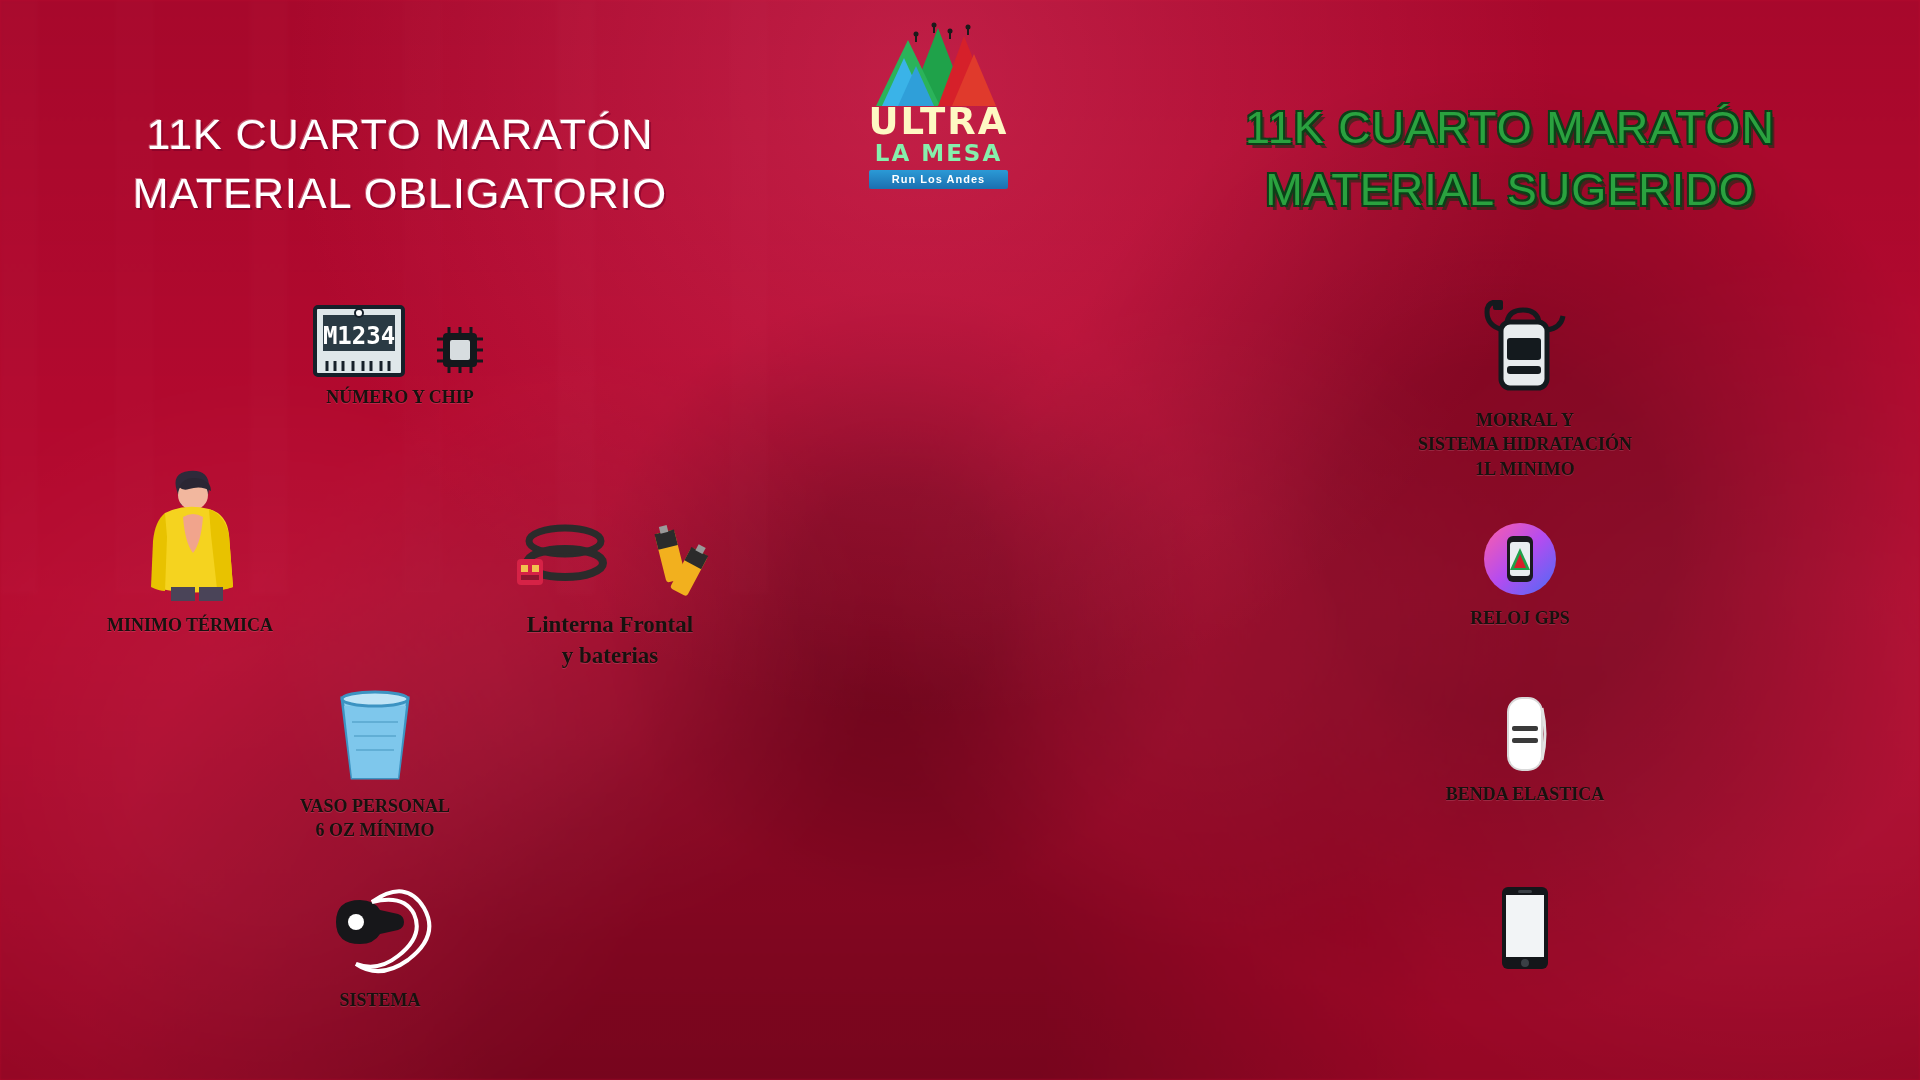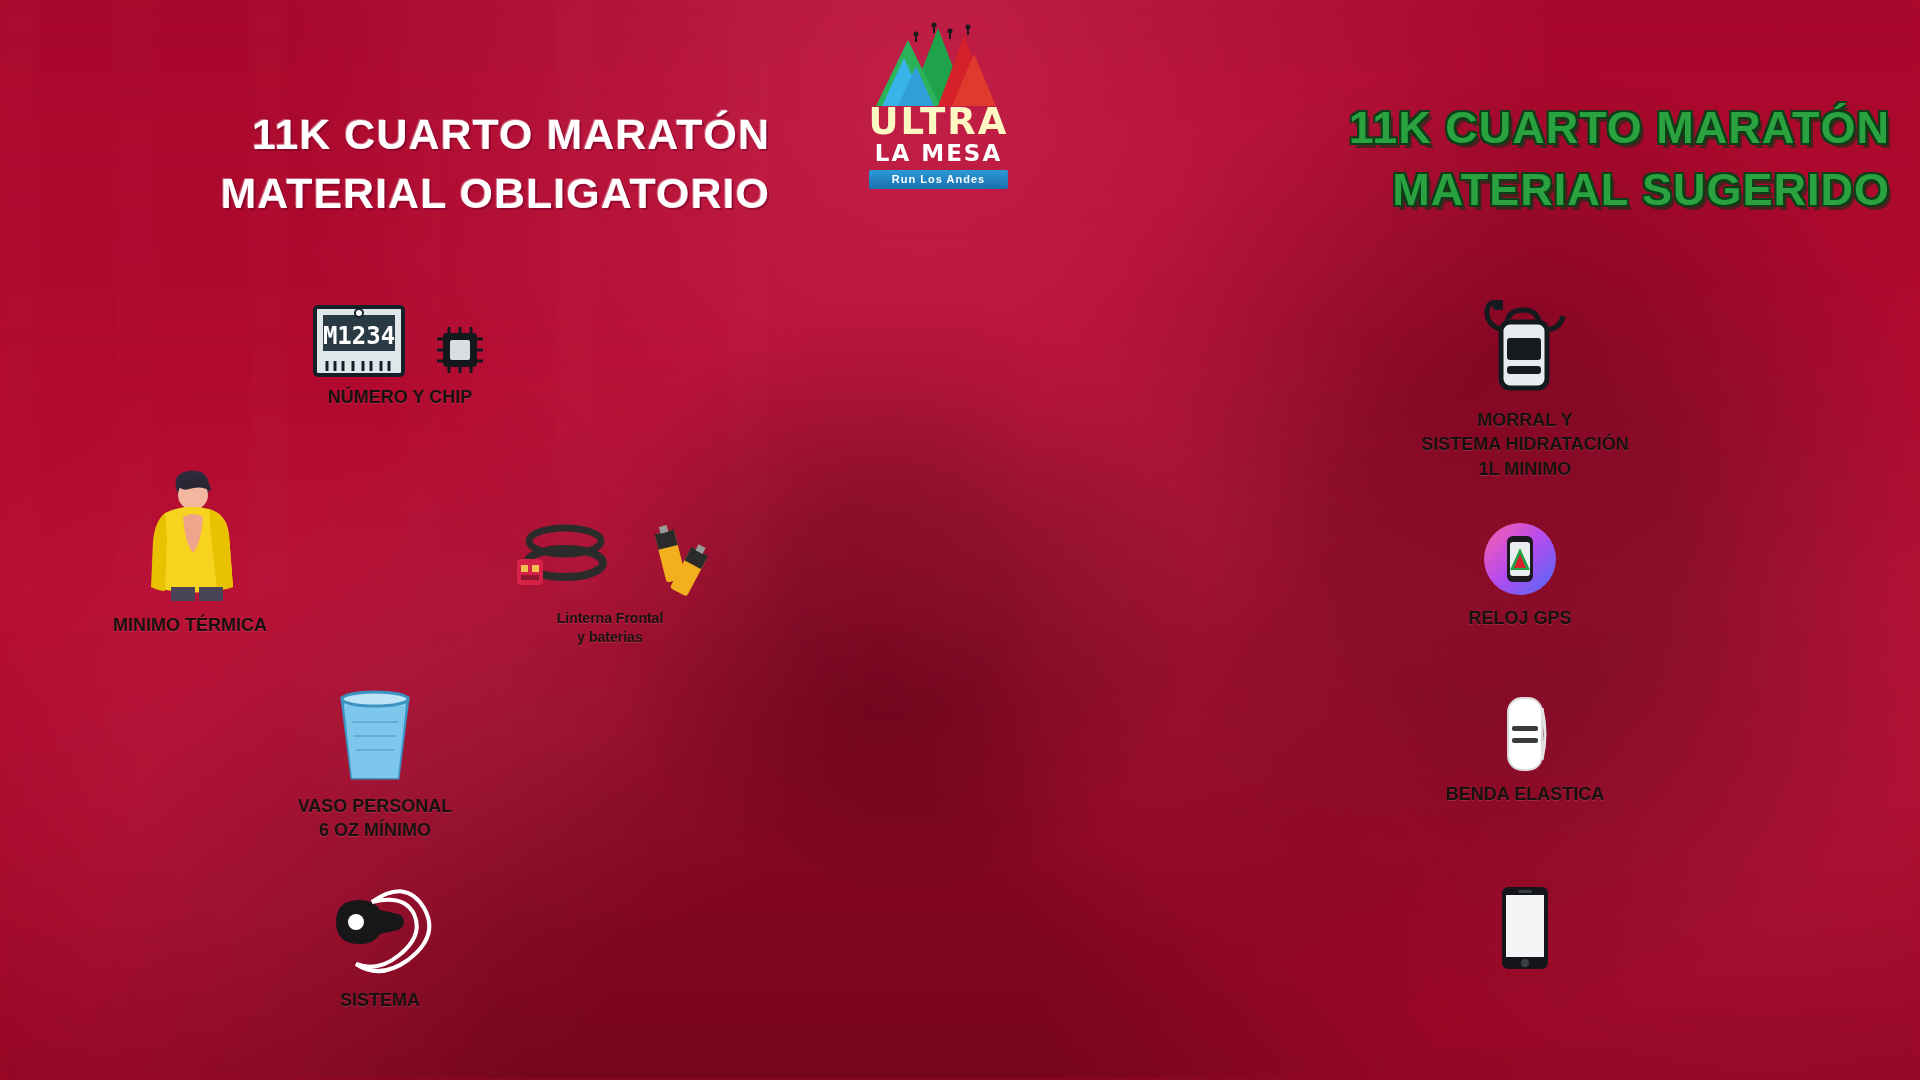--- a/index.html
+++ b/index.html
@@ -54,25 +54,25 @@
         rgba(255,255,255,0.03) 21% 23%, rgba(0,0,0,0) 23% 29%,
         rgba(255,255,255,0.05) 29% 31%, rgba(0,0,0,0) 31% 38%,
         rgba(255,255,255,0.04) 38% 40%, rgba(0,0,0,0) 40% 100%);
     opacity: 0.5;
     filter: blur(2px);
   }
 
   
   .heading {
     position: absolute;
-    font-weight: bold;
+    font-weight: normal;
     font-size: 43px;
     letter-spacing: 1px;
     line-height: 1.38;
-    text-align: right;
+    text-align: center;
     white-space: pre-line;
   }
   .heading-left {
     left: 30px;
     top: 105px;
     width: 740px;
     color: #ffffff;
     text-shadow:
       2px 2px 0 rgba(120,0,40,0.55),
       -1px -1px 0 rgba(255,255,255,0.35);
@@ -101,21 +101,21 @@
     text-align: center;
   }
   .logo .mountains { position: relative; width: 185px; height: 90px; }
   .logo-word {
     font-family: "DejaVu Sans", sans-serif;
     font-weight: bold;
     color: #fef9c3;
     letter-spacing: 2px;
   }
   .logo-ultra { font-size: 37px; line-height: 36px; }
-  .logo-lamesa { font-size: 23px; line-height: 26px; color: #ffffff; }
+  .logo-lamesa { font-size: 23px; line-height: 26px; color: #86efac; }
   .logo-sub {
     margin-top: 4px;
     display: inline-block;
     background: linear-gradient(180deg,#2b9ad6,#1b6fb0);
     color: #fff;
     font-size: 11px;
     font-weight: bold;
     letter-spacing: 1px;
     padding: 3px 23px 4px;
     border-radius: 2px;
@@ -127,23 +127,24 @@
     text-align: center;
   }
   .item .caption {
     font-weight: bold;
     font-size: 18px;
     color: #17120f;
     line-height: 1.35;
     white-space: pre-line;
     margin-top: 8px;
     text-shadow: 0 1px 0 rgba(255,255,255,0.12);
+    font-family: Liberation Serif, serif;
   }
   .item .caption.mixed {
-    font-size: 14px;
+    font-size: 23px;
   }
   .icon-box {
     display: flex;
     align-items: flex-end;
     justify-content: center;
     gap: 28px;
   }
 </style>
 </head>
 <body>

